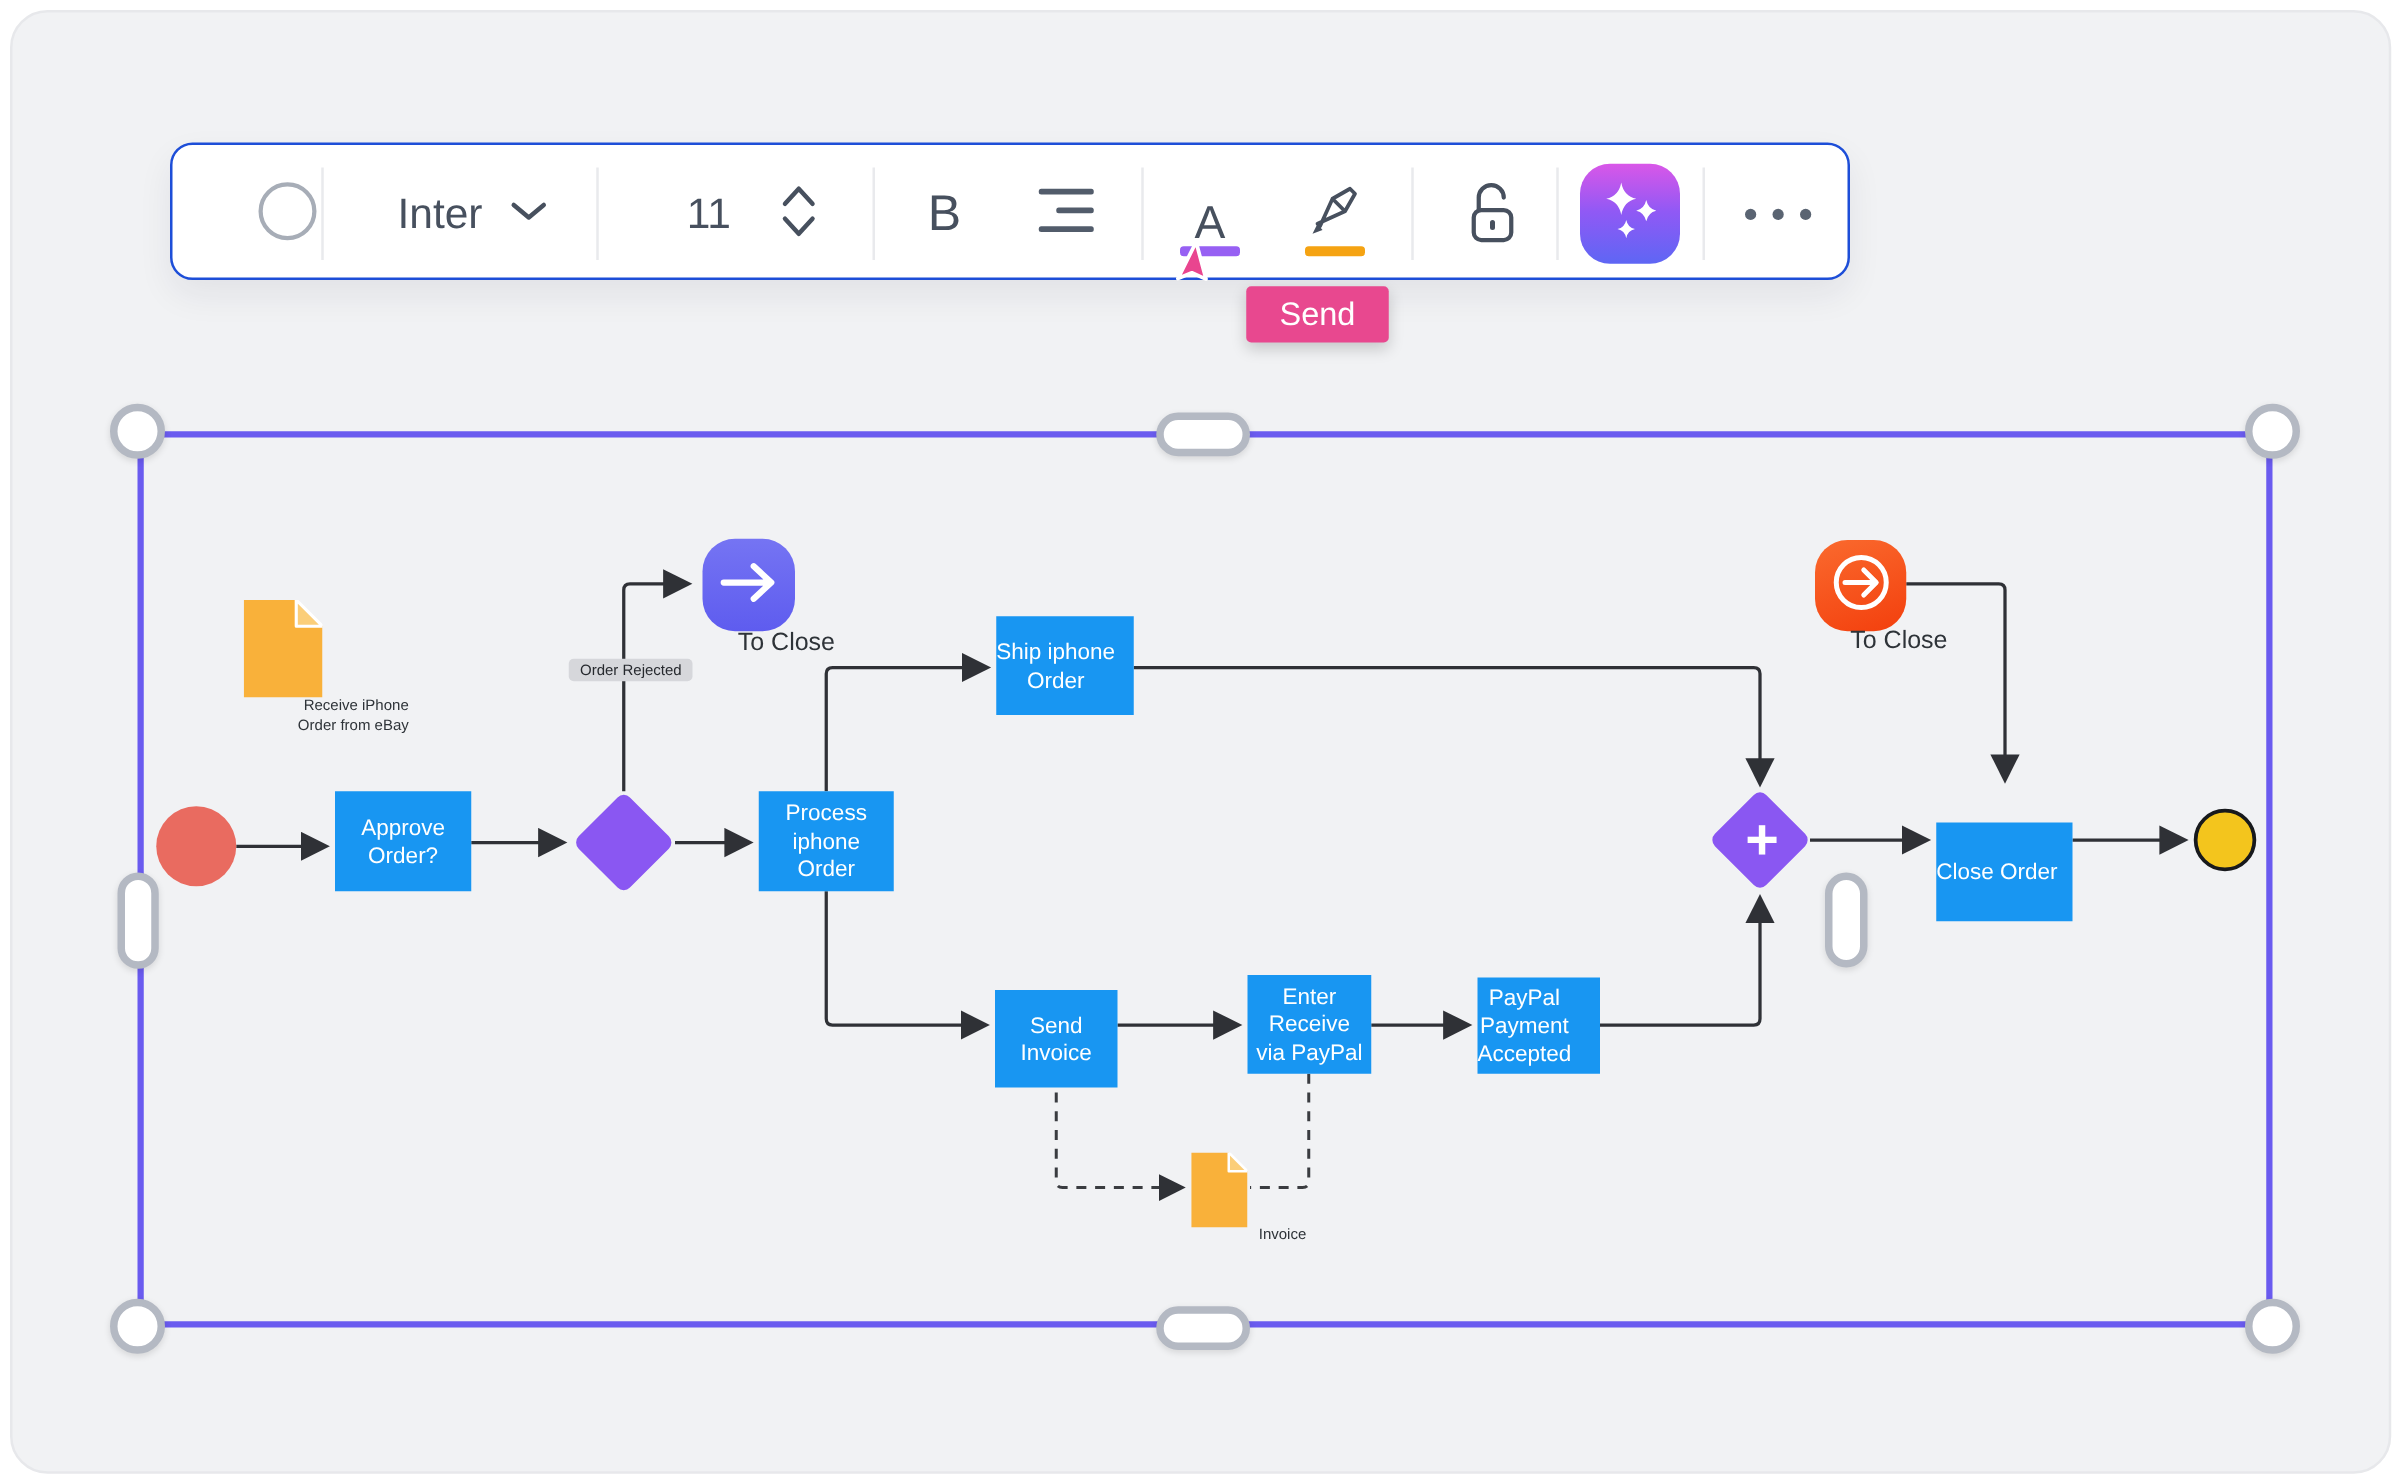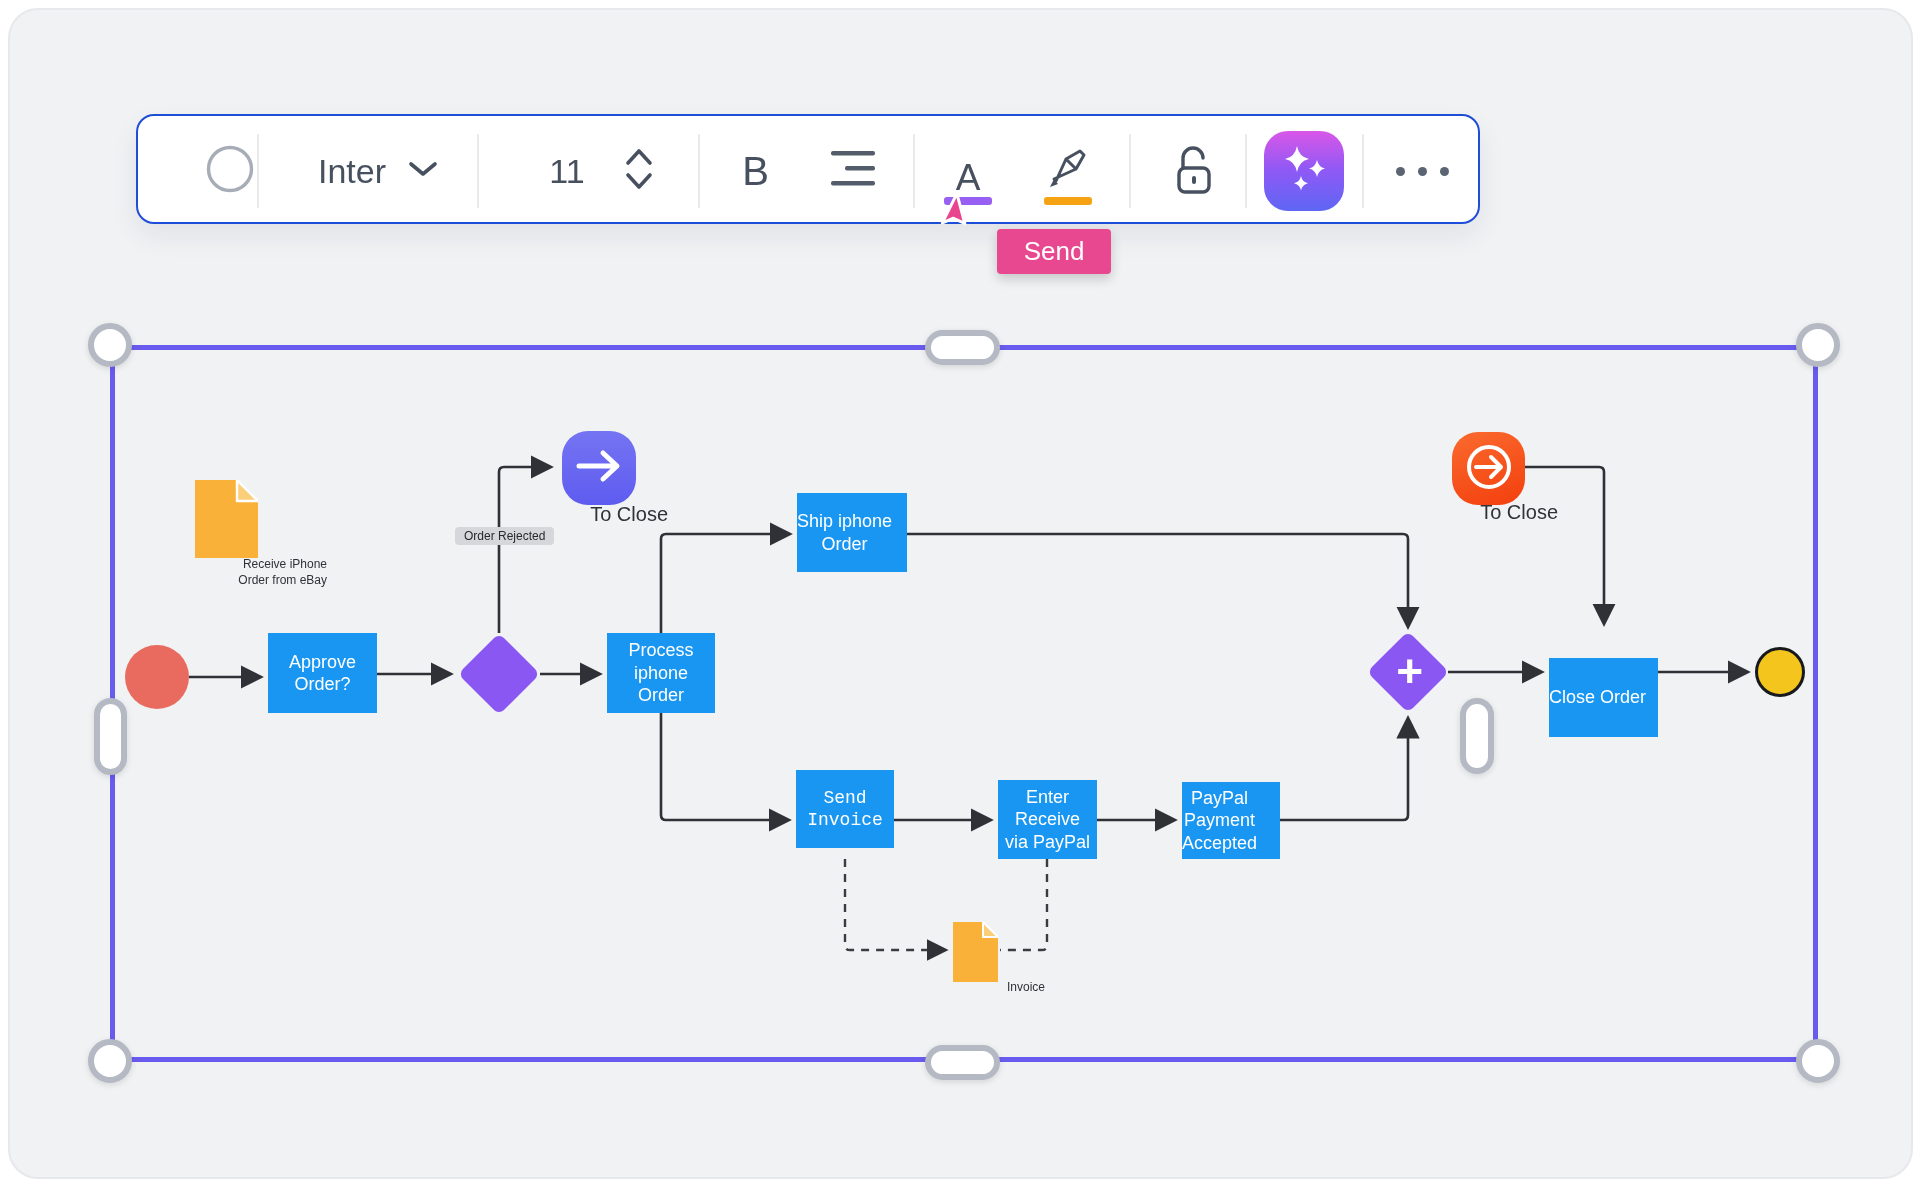--- a/index.html
+++ b/index.html
@@ -230,21 +230,21 @@
     <div class="task" style="left:607px; top:633px; width:108px; height:80px;">
       <span>Process iphone
 Order</span>
     </div>
 
     <div class="task" style="left:797px; top:493px; width:110px; height:79px;">
       <span>Ship iphone
 Order</span>
     </div>
 
-    <div class="task" style="left:796px; top:770px; width:98px; height:78px;font-family:Liberation Mono, monospace;">
+    <div class="task" style="left:796px; top:792px; width:98px; height:78px;">
       <span>Send Invoice</span>
     </div>
 
     <div class="task" style="left:998px; top:780px; width:99px; height:79px;">
       <span>Enter Receive
 via PayPal</span>
     </div>
 
     <div class="task" style="left:1182px; top:782px; width:98px; height:77px;">
       <span>PayPal

